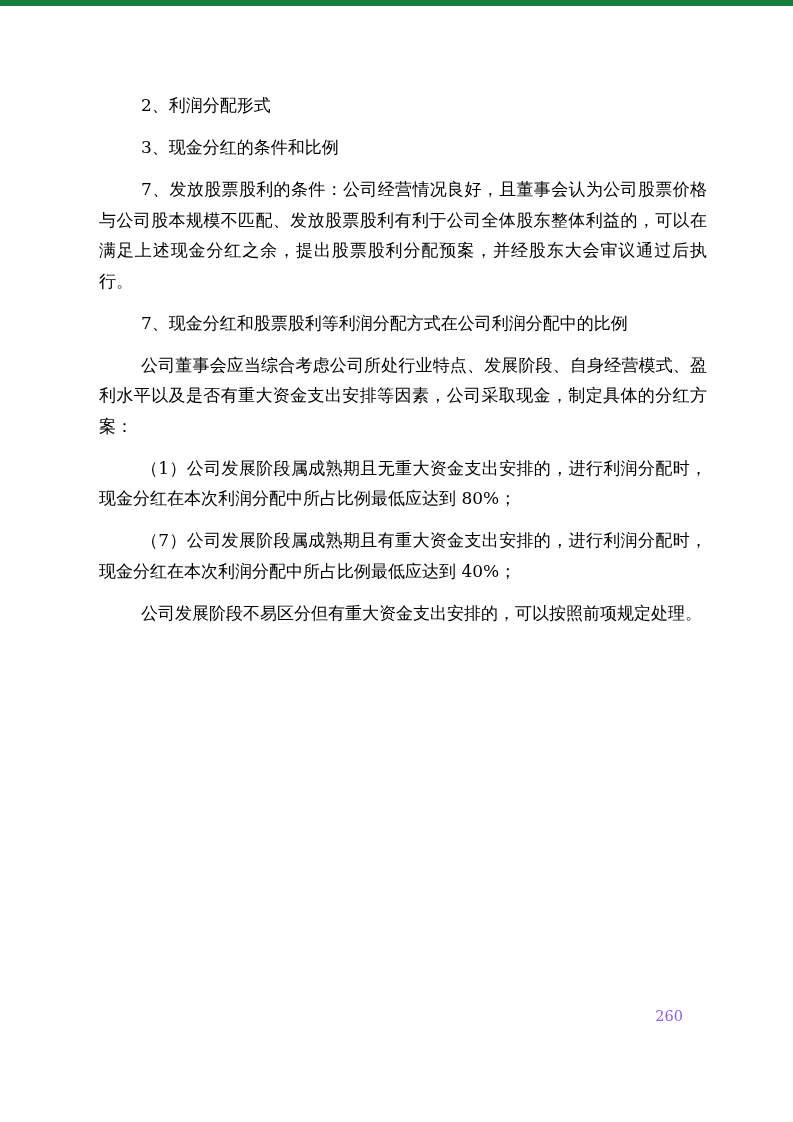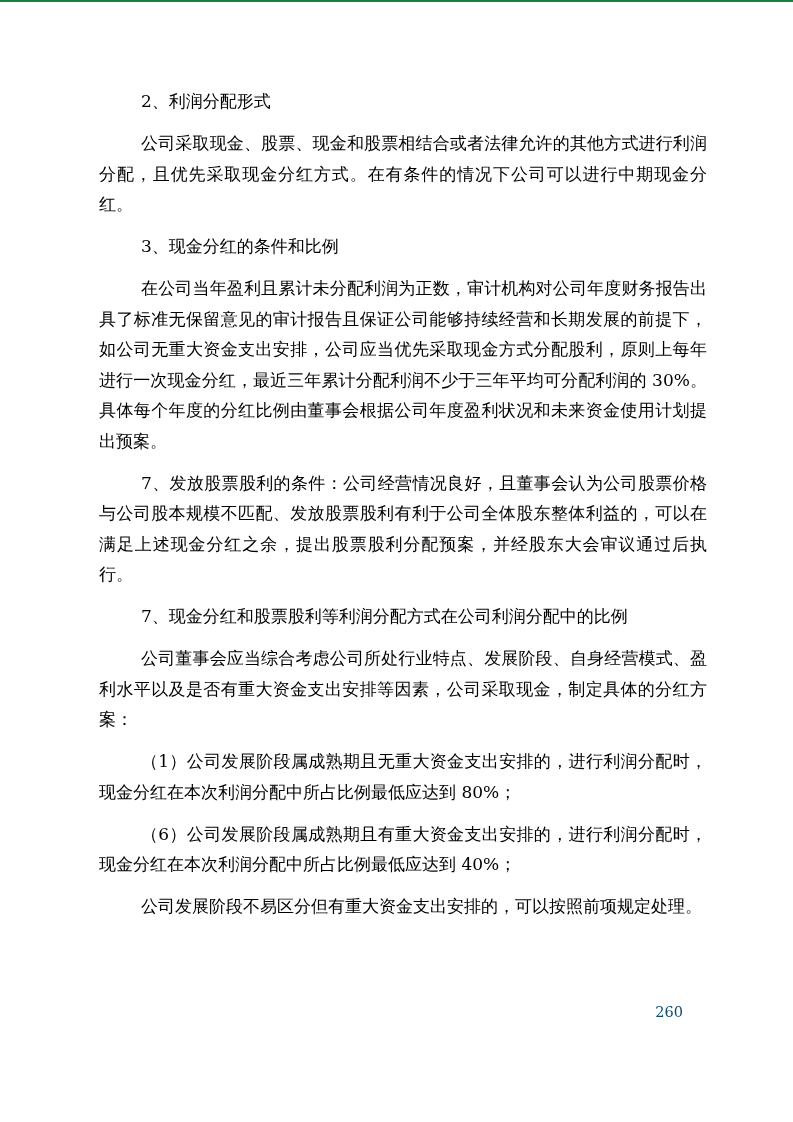--- a/index.html
+++ b/index.html
@@ -7,21 +7,21 @@
     padding: 0;
     background: #ffffff;
   }
   .page {
     position: relative;
     width: 793px;
     height: 1122px;
     background: #ffffff;
     overflow: hidden;
     box-sizing: border-box;
-    border-top: 2px solid #15803d;
+    border-top: 6px solid #15803d;
     font-family: "DejaVu Serif", "Liberation Serif", serif;
     color: #000000;
   }
   .content {
     position: absolute;
     left: 99px;
     top: 84px;
     width: 608px;
   }
   .para {
@@ -31,33 +31,31 @@
     text-indent: 42px;
     margin: 0 0 11.5px 0;
     word-break: break-all;
   }
   .page-number {
     position: absolute;
     top: 1002px;
     right: 110px;
     font-size: 14.5px;
     line-height: 17px;
-    color: #0c4a6e;
+    color: #8b5cf6;
   }
 </style>
 </head>
 <body>
 
 <div class="page">
   <div class="content">
     <p class="para">2、利润分配形式</p>
-    <p class="para">公司采取现金、股票、现金和股票相结合或者法律允许的其他方式进行利润分配，且优先采取现金分红方式。在有条件的情况下公司可以进行中期现金分红。</p>
     <p class="para">3、现金分红的条件和比例</p>
-    <p class="para">在公司当年盈利且累计未分配利润为正数，审计机构对公司年度财务报告出具了标准无保留意见的审计报告且保证公司能够持续经营和长期发展的前提下，如公司无重大资金支出安排，公司应当优先采取现金方式分配股利，原则上每年进行一次现金分红，最近三年累计分配利润不少于三年平均可分配利润的 30%。具体每个年度的分红比例由董事会根据公司年度盈利状况和未来资金使用计划提出预案。</p>
     <p class="para">7、发放股票股利的条件：公司经营情况良好，且董事会认为公司股票价格与公司股本规模不匹配、发放股票股利有利于公司全体股东整体利益的，可以在满足上述现金分红之余，提出股票股利分配预案，并经股东大会审议通过后执行。</p>
     <p class="para">7、现金分红和股票股利等利润分配方式在公司利润分配中的比例</p>
     <p class="para">公司董事会应当综合考虑公司所处行业特点、发展阶段、自身经营模式、盈利水平以及是否有重大资金支出安排等因素，公司采取现金，制定具体的分红方案：</p>
     <p class="para">（1）公司发展阶段属成熟期且无重大资金支出安排的，进行利润分配时，现金分红在本次利润分配中所占比例最低应达到 80%；</p>
-    <p class="para">（6）公司发展阶段属成熟期且有重大资金支出安排的，进行利润分配时，现金分红在本次利润分配中所占比例最低应达到 40%；</p>
+    <p class="para">（7）公司发展阶段属成熟期且有重大资金支出安排的，进行利润分配时，现金分红在本次利润分配中所占比例最低应达到 40%；</p>
     <p class="para">公司发展阶段不易区分但有重大资金支出安排的，可以按照前项规定处理。</p>
   </div>
   <div class="page-number">260</div>
 </div>
 
 </body></html>

